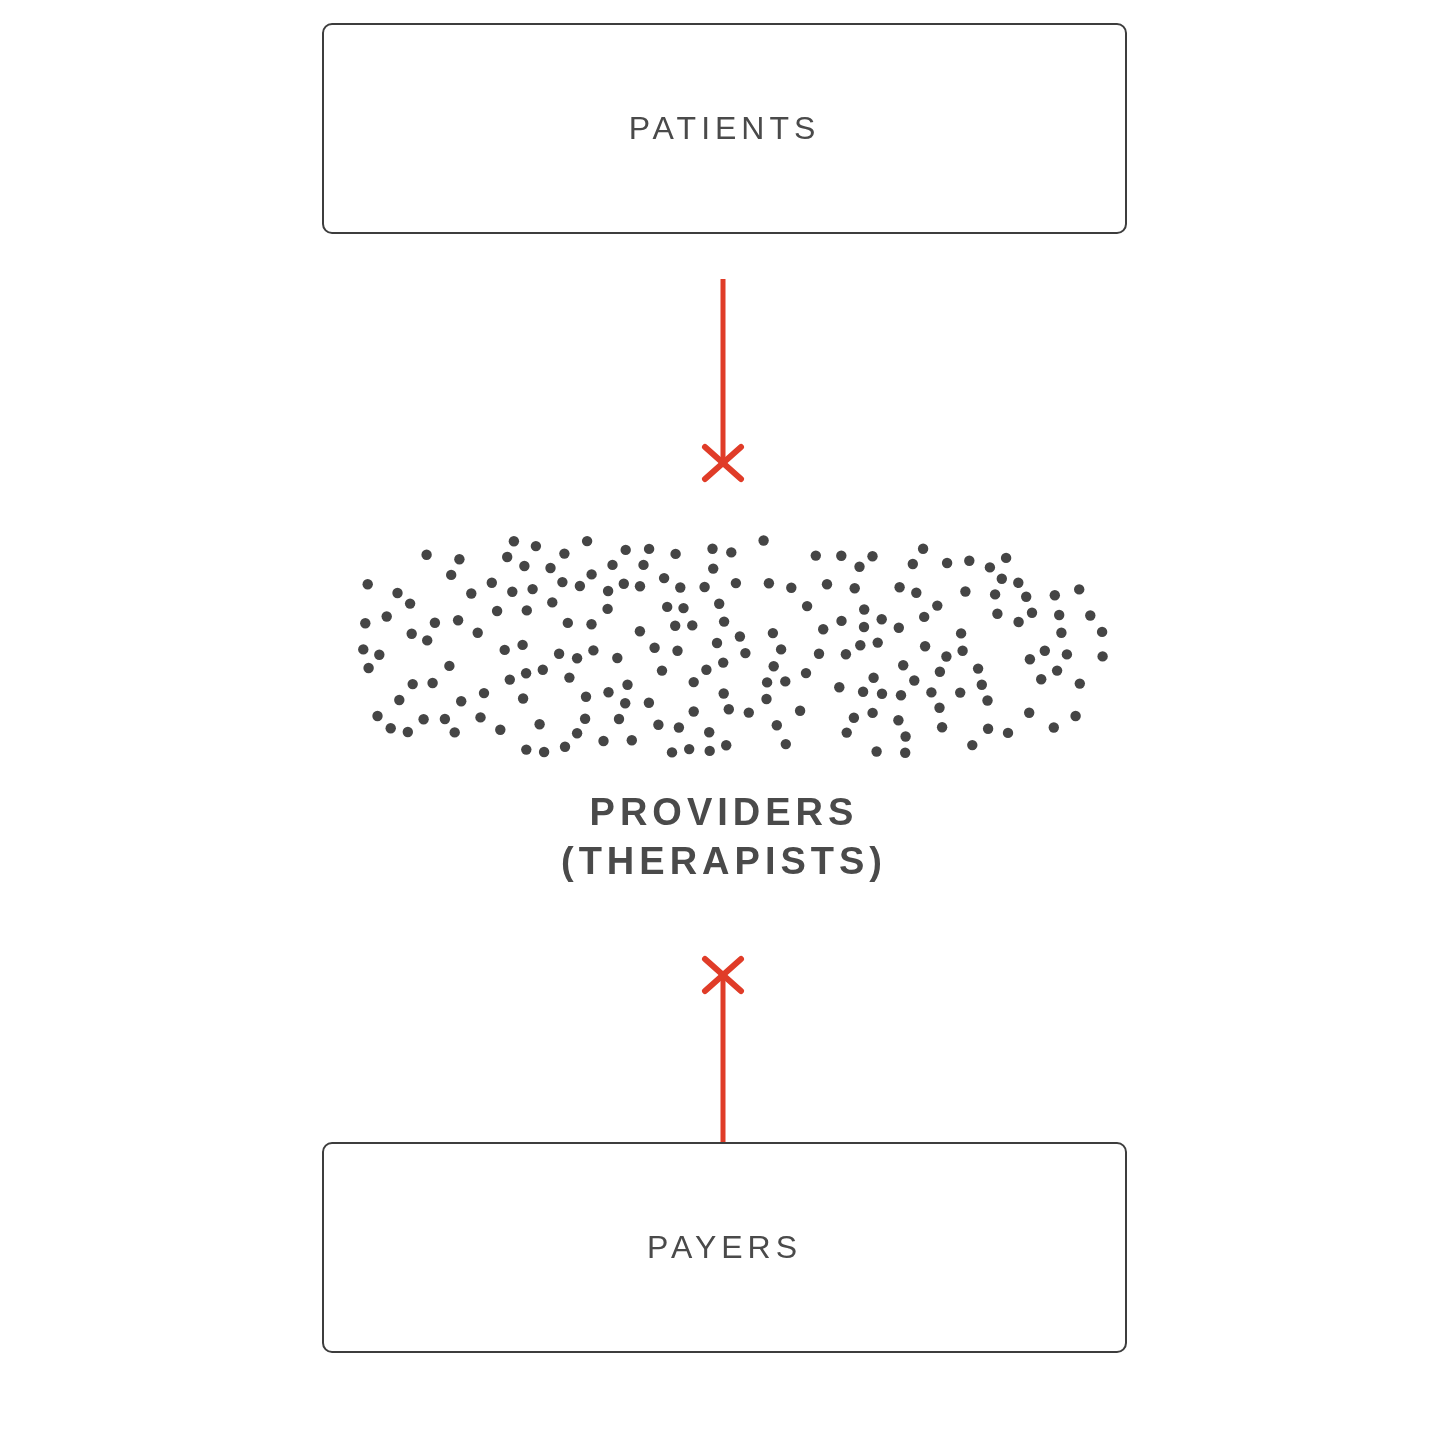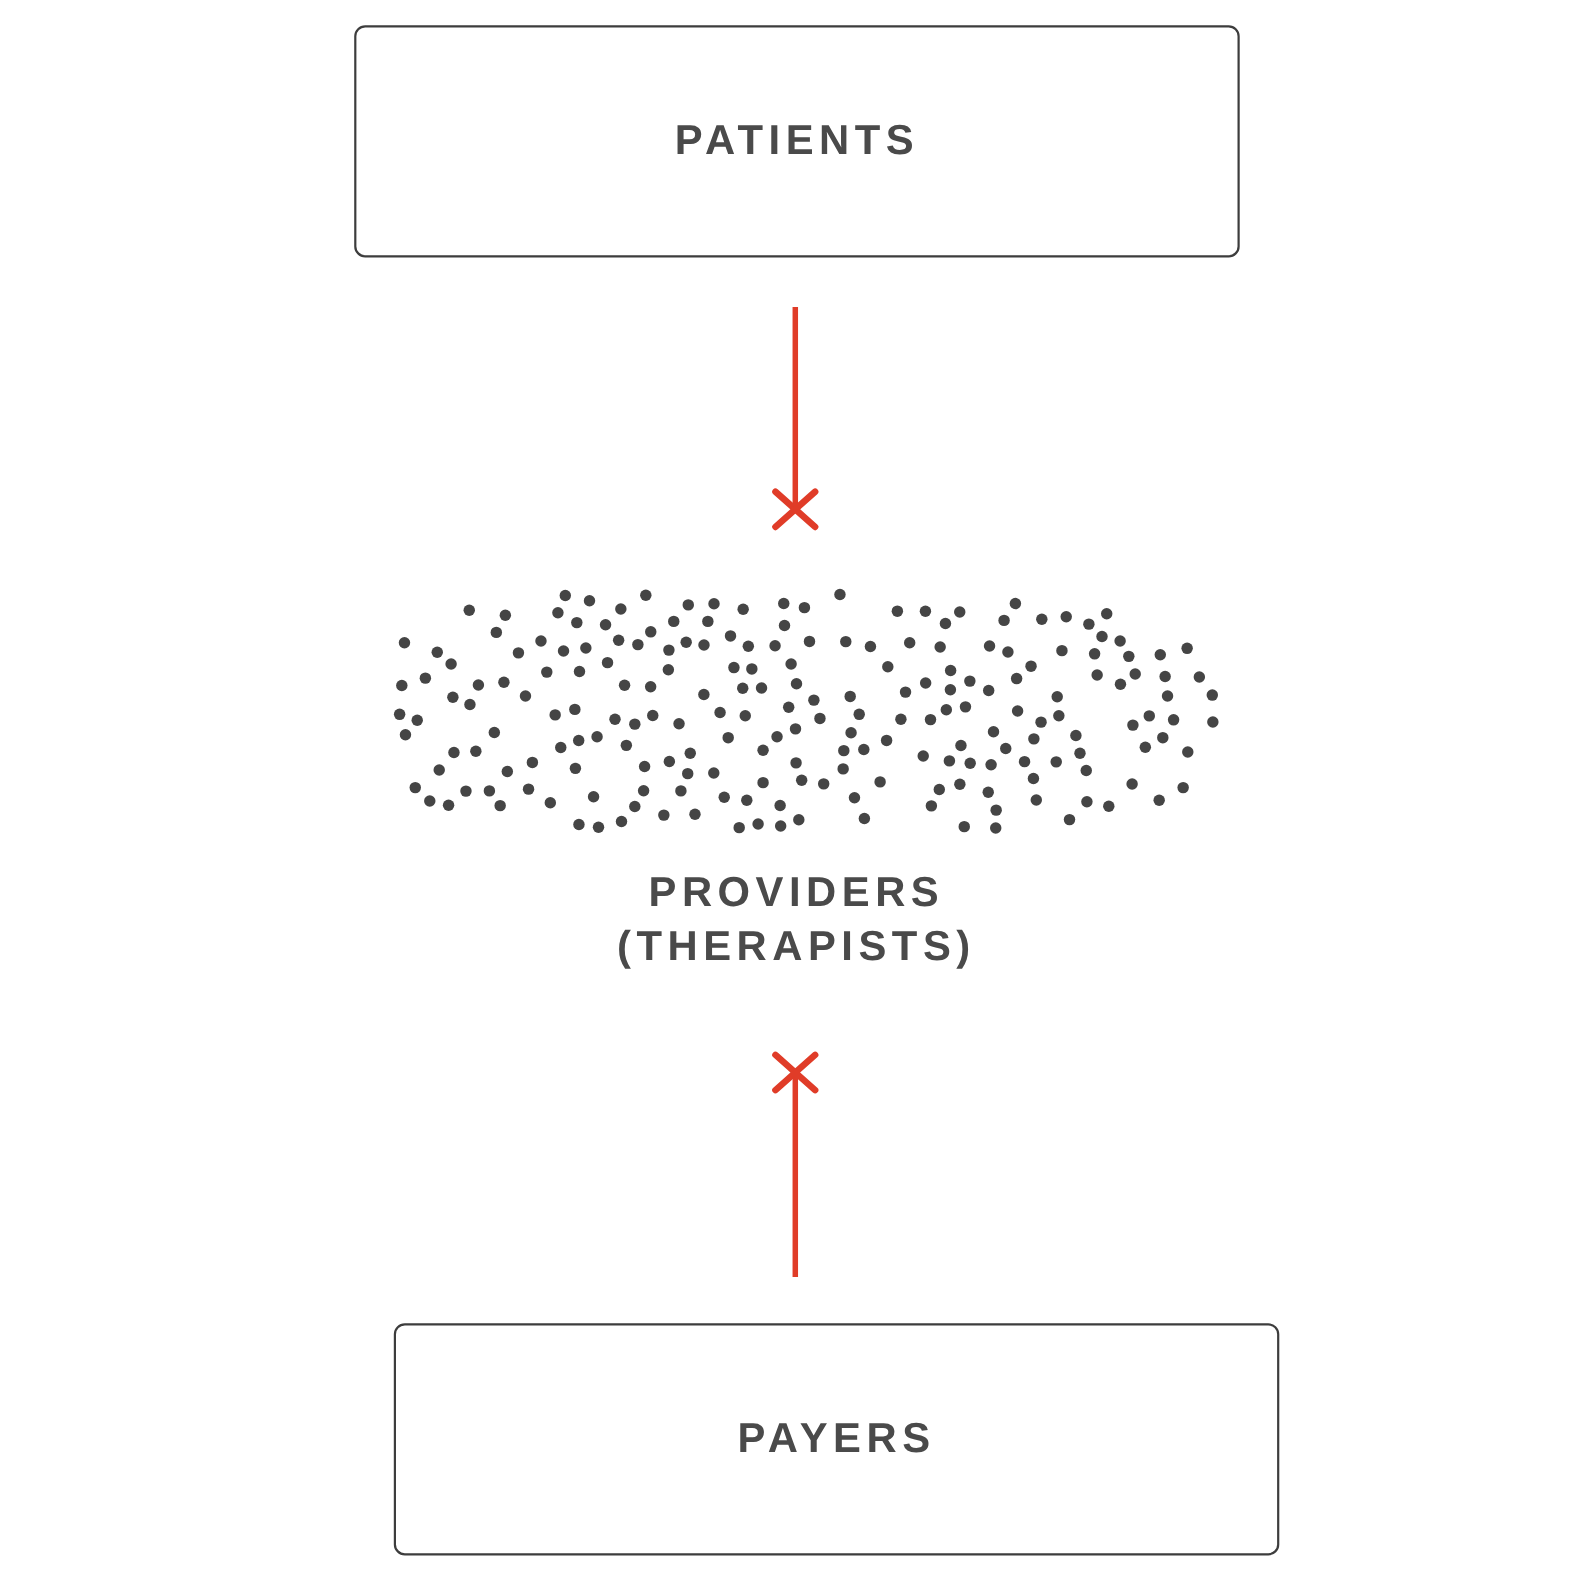--- a/index.html
+++ b/index.html
@@ -18,24 +18,24 @@
     height: 211px;
     box-sizing: border-box;
     background: #ffffff;
     border: 2px solid var(--box-border, #3d3d3d);
     border-radius: 10px;
     display: flex;
     align-items: center;
     justify-content: center;
   }
   .box-top { top: 23px; }
-  .box-bottom { top: 1203px; margin-left: 36px; }
+  .box-bottom { top: 1142px; }
   .box-label {
-    font-size: 38px;
-    font-weight: 700;
+    font-size: 32px;
+    font-weight: 400;
     letter-spacing: 5px;
     color: var(--ink, #4a4a4a);
   }
   .overlay {
     position: absolute;
     left: 0; top: 0;
     width: 1440px;
     height: 1440px;
     pointer-events: none;
   }

